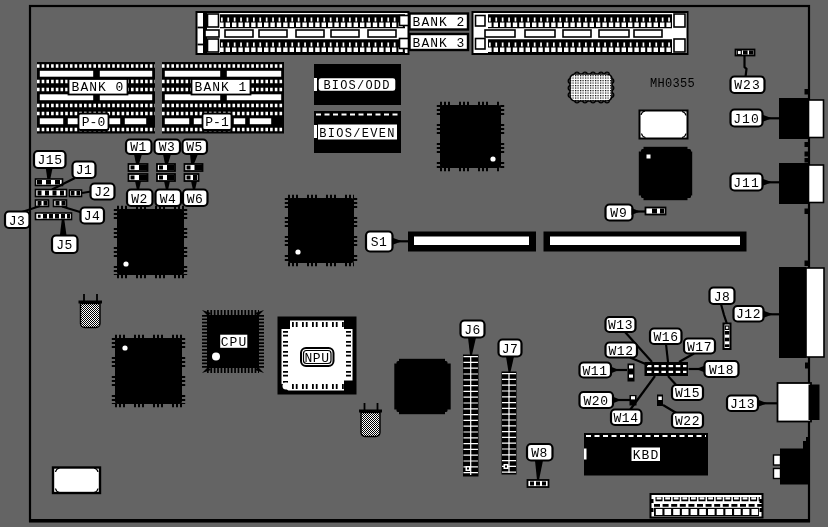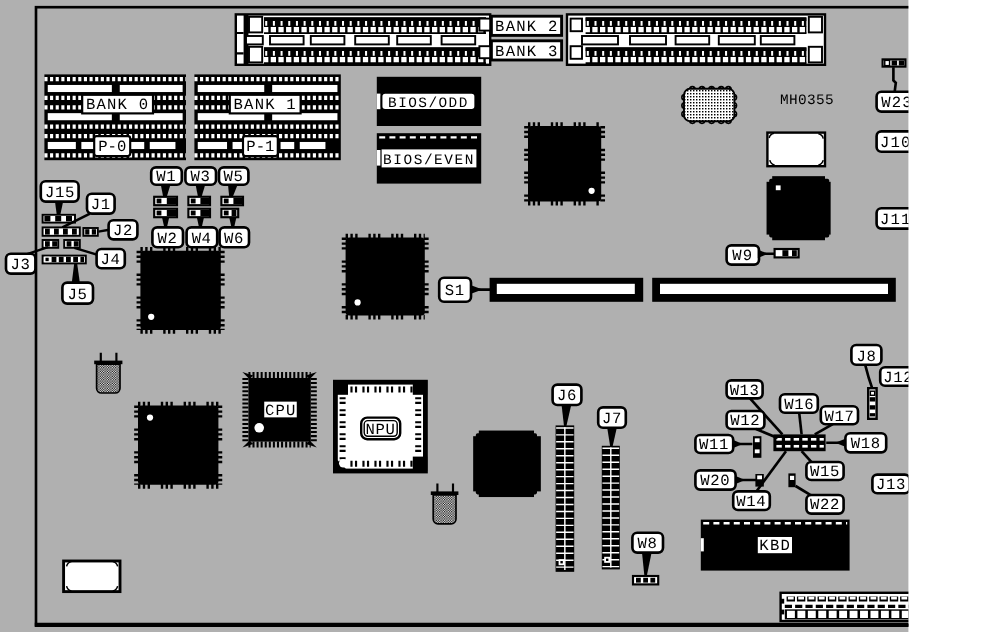--- a/index.html
+++ b/index.html
@@ -1,16 +1,16 @@
 <!DOCTYPE html>
 <html><head>
 <meta charset="utf-8">
 <style>
 html,body{margin:0;padding:0;background:#fff;}
-#page{position:relative;width:757px;height:527px;background:#84cc16;overflow:hidden;filter:grayscale(1);}
+#page{position:relative;width:828px;height:527px;background:#15803d;overflow:hidden;filter:grayscale(1);}
 svg{display:block;}
 text{font-family:"Liberation Mono",monospace;fill:#000;}
 </style>
 </head>
 <body>
 <div id="page">
 <svg width="828" height="527" viewBox="0 0 828 527">
 <defs>
 <pattern id="dither" width="2" height="2" patternUnits="userSpaceOnUse">
 <rect width="2" height="2" fill="#fff"></rect>

